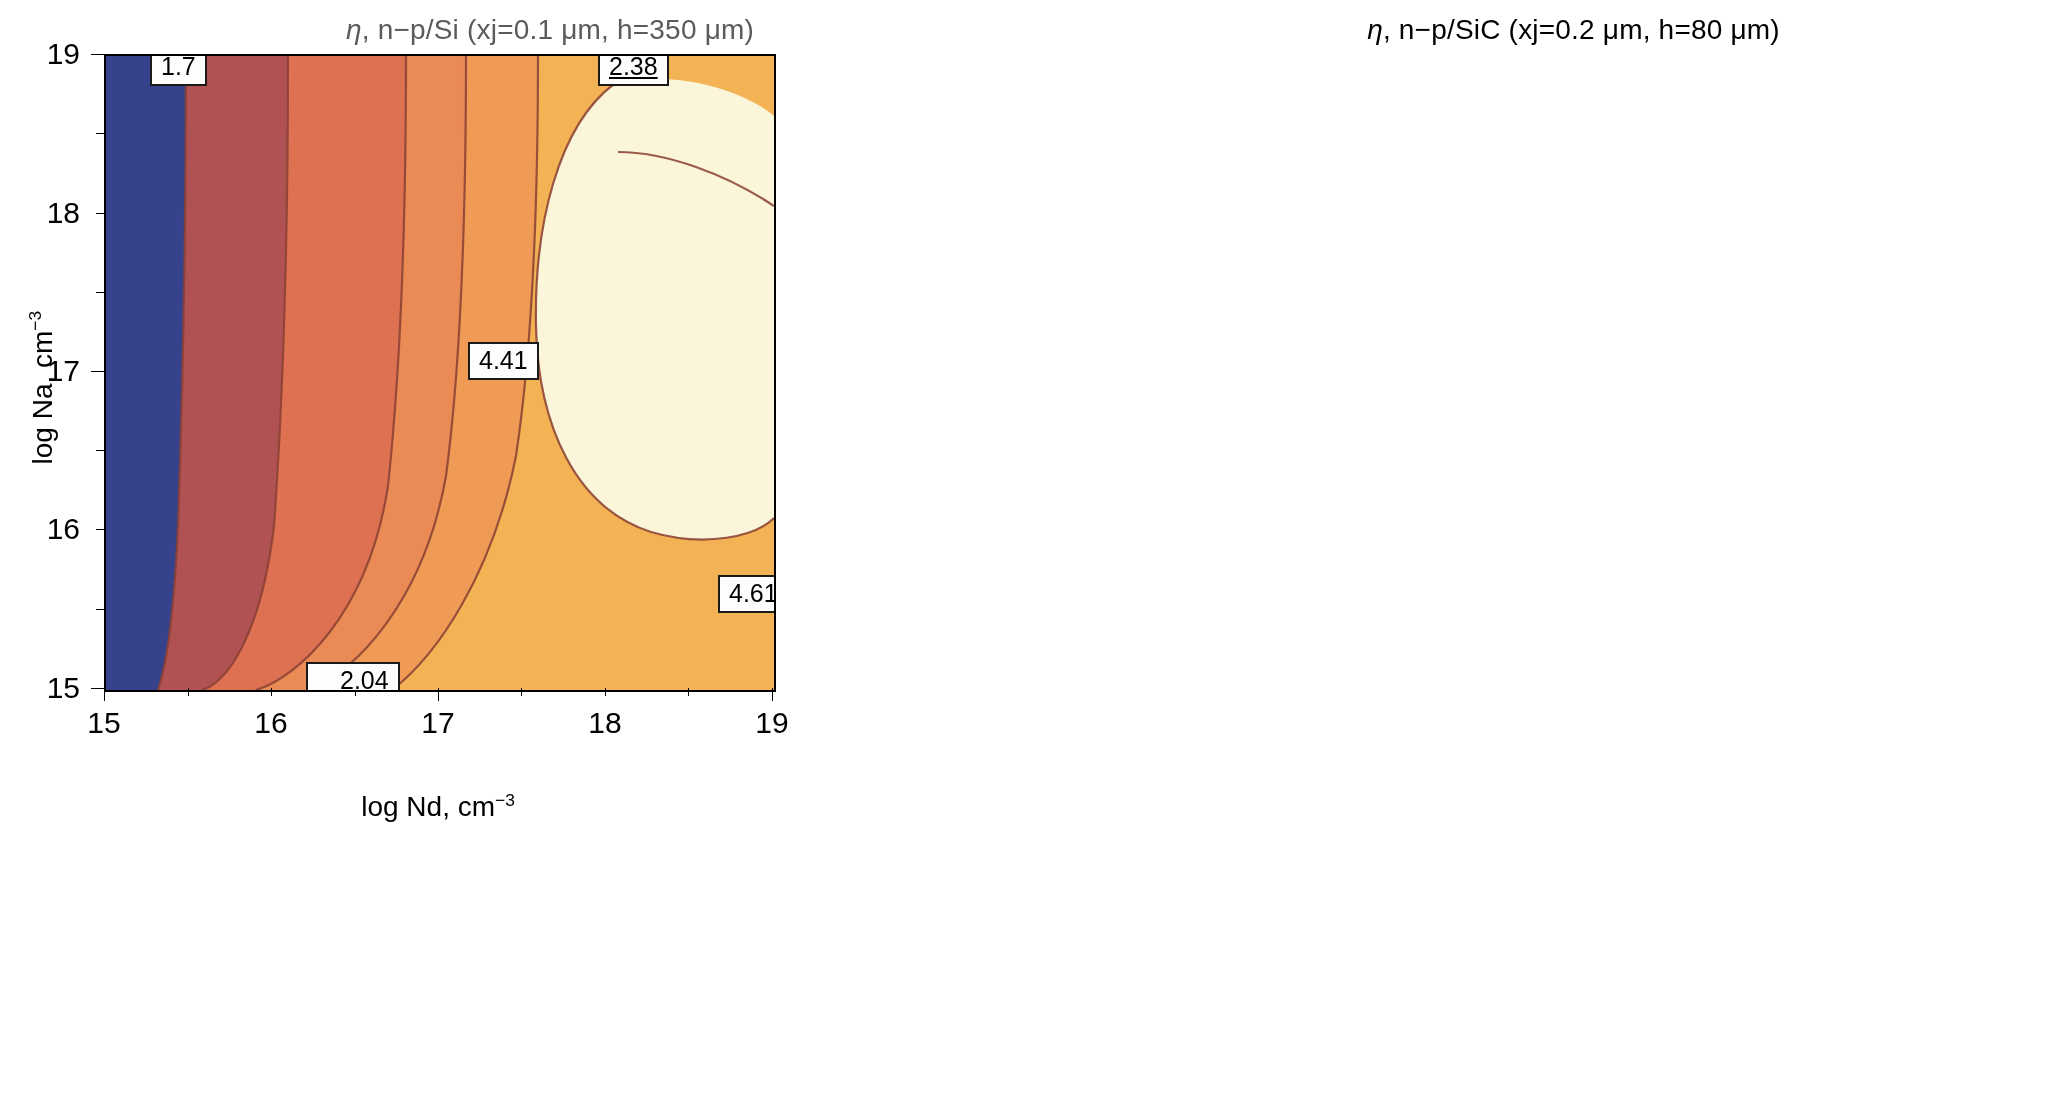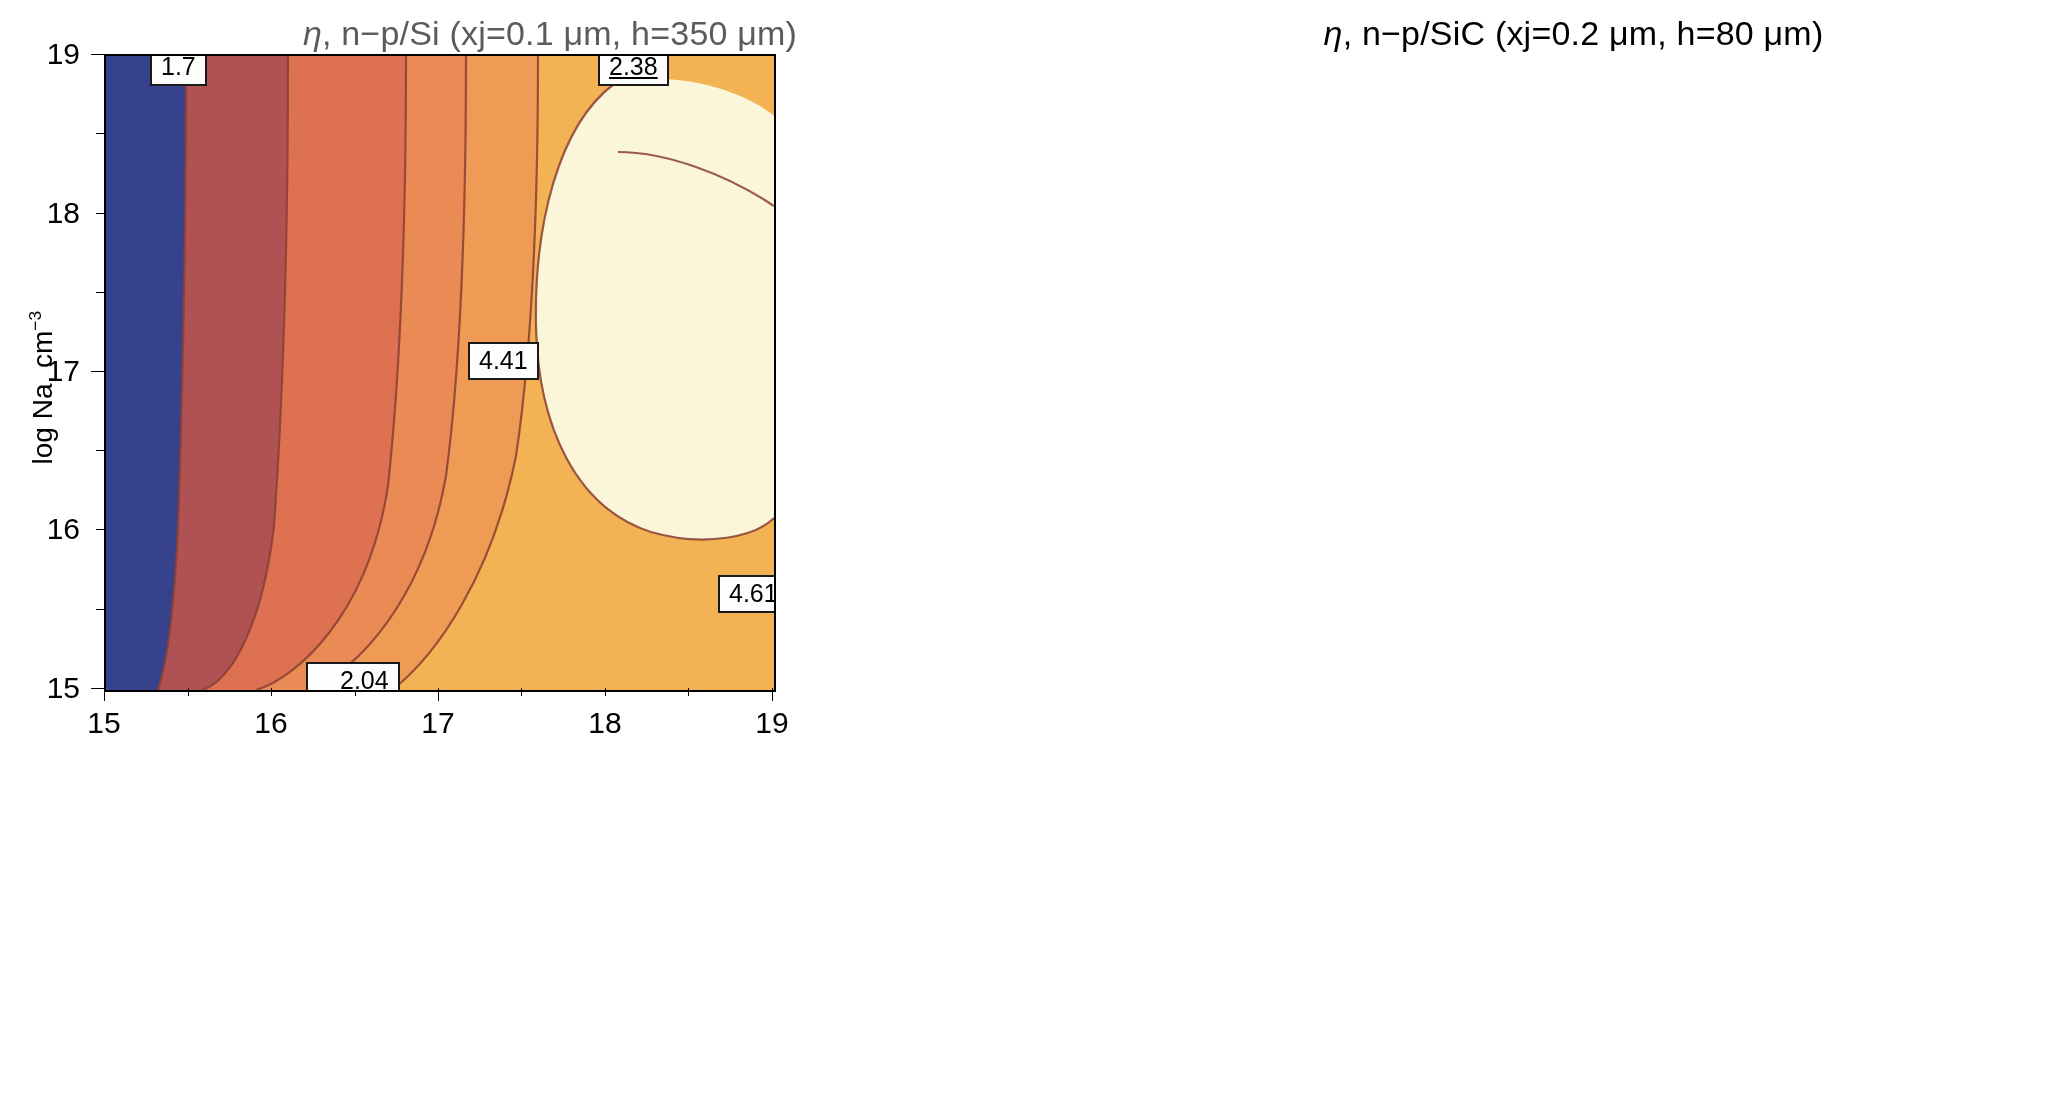--- a/index.html
+++ b/index.html
@@ -2,21 +2,21 @@
 <html><head>
 <meta charset="utf-8">
 <style>
   html,body{margin:0;padding:0;background:#ffffff;}
   body{width:2067px;height:1116px;font-family:"Liberation Sans",sans-serif;overflow:hidden;}
   .figure{position:relative;width:2067px;height:1116px;background:#fff;}
   .panel{position:absolute;top:0;height:1116px;}
   #panel-left{left:0;width:1020px;}
   #panel-right{left:1040px;width:1027px;}
 
-  .title{position:absolute;width:100%;text-align:center;font-size:34px;letter-spacing:.2px;}
+  .title{position:absolute;width:100%;text-align:center;font-size:28px;letter-spacing:.2px;}
   #title-left{top:14px;color:#5b5b5b;font-weight:400;left:40px;}
   #title-right{top:14px;color:#000000;font-weight:400;left:20px;}
   .title .it{font-style:italic;}
 
   .plotbox{position:absolute;overflow:hidden;border:2px solid #000;box-sizing:content-box;background:#0369a1;}
   #plot-left{left:104px;top:54px;width:668px;height:634px;}
 
   .layer{position:absolute;left:0;top:0;width:100%;height:100%;}
 
   
@@ -122,20 +122,23 @@
     <div class="ticklabel xlab" style="left:438px;top:706px;">17</div>
     <div class="ticklabel xlab" style="left:605px;top:706px;">18</div>
     <div class="ticklabel xlab" style="left:772px;top:706px;">19</div>
 
     <div class="ticklabel ylab" style="left:30px;top:688px;width:50px;">15</div>
     <div class="ticklabel ylab" style="left:30px;top:529px;width:50px;">16</div>
     <div class="ticklabel ylab" style="left:30px;top:371px;width:50px;">17</div>
     <div class="ticklabel ylab" style="left:30px;top:213px;width:50px;">18</div>
     <div class="ticklabel ylab" style="left:30px;top:54px;width:50px;">19</div>
 
+    <div class="axtitle" id="xaxis-title-left">
+      <span>log Nd, cm</span><sup>−3</sup>
+    </div>
     <div class="axtitle" id="yaxis-title-left">
       <span>log Na, cm</span><sup>−3</sup>
     </div>
   </div>
 
   <div class="panel" id="panel-right">
 
     <div class="title" id="title-right">
       <span class="it">η</span><span>, n−p/SiC (xj=0.2 μm, h=80 μm)</span>
     </div>

